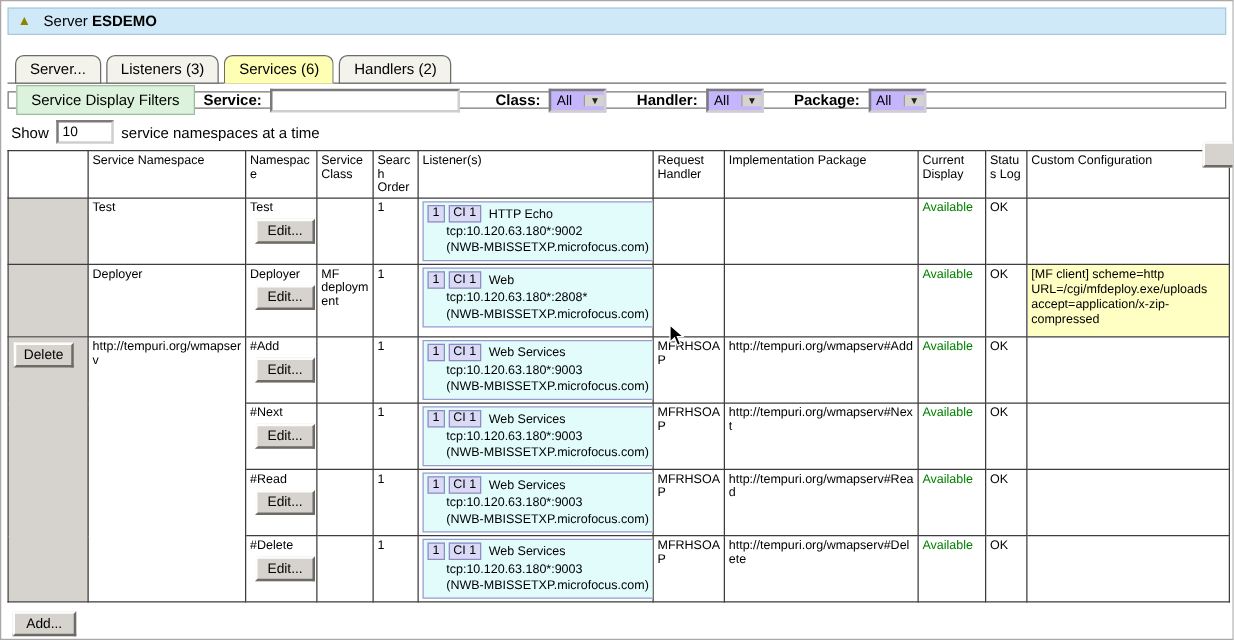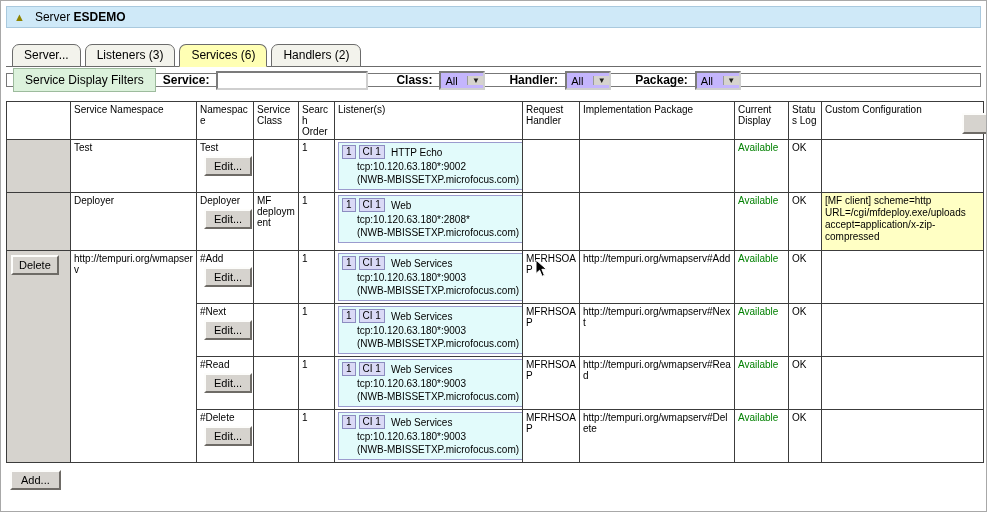--- a/index.html
+++ b/index.html
@@ -141,20 +141,25 @@
     <span class="sp2"></span>
     <span class="flabel">Package:</span>
     <span class="fake-select">
       <span class="sel-text">All</span>
       <span class="sel-btn">▼</span>
     </span>
   </div>
 
   
   <div class="pagerow">
+    <span class="pagerow-right">
+      <span>Show</span>
+      <input class="txt-input show-input" type="text" value="10" style="">
+      <span>service namespaces at a time</span>
+    </span>
   </div>
   <button class="partial-btn"></button>
 
   
   <table class="svc">
     <colgroup>
       <col style="width:64px">
         <col style="width:126px">
         <col style="width:57px">
         <col style="width:45px">

